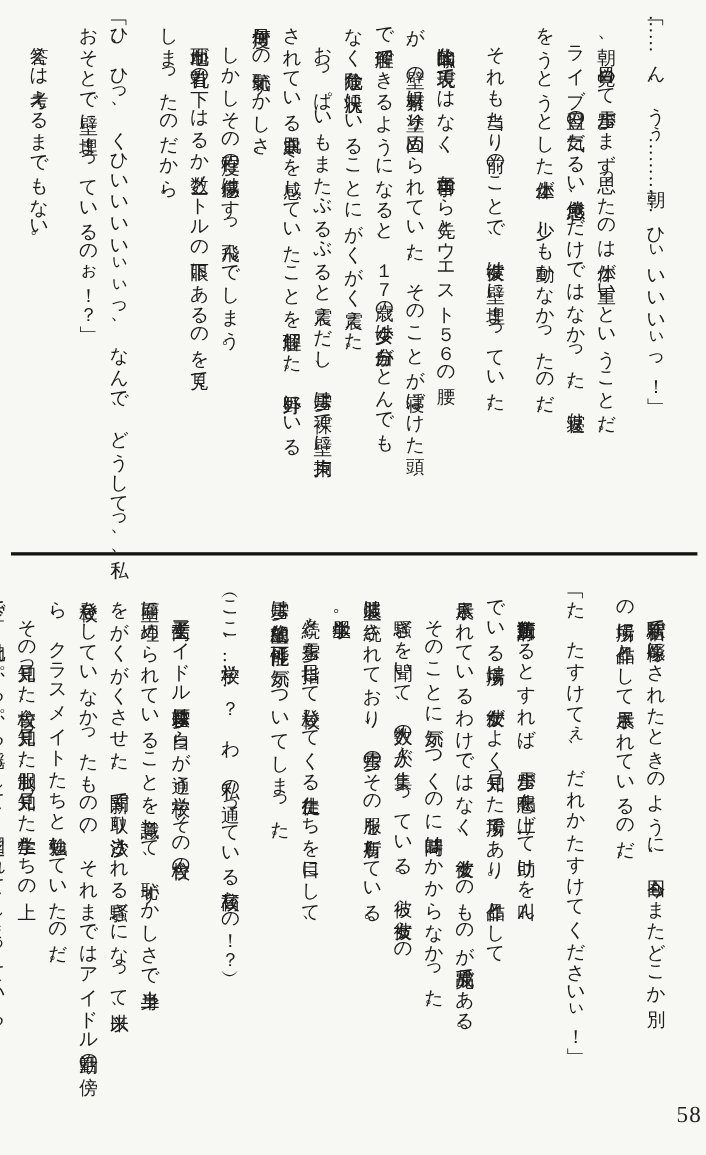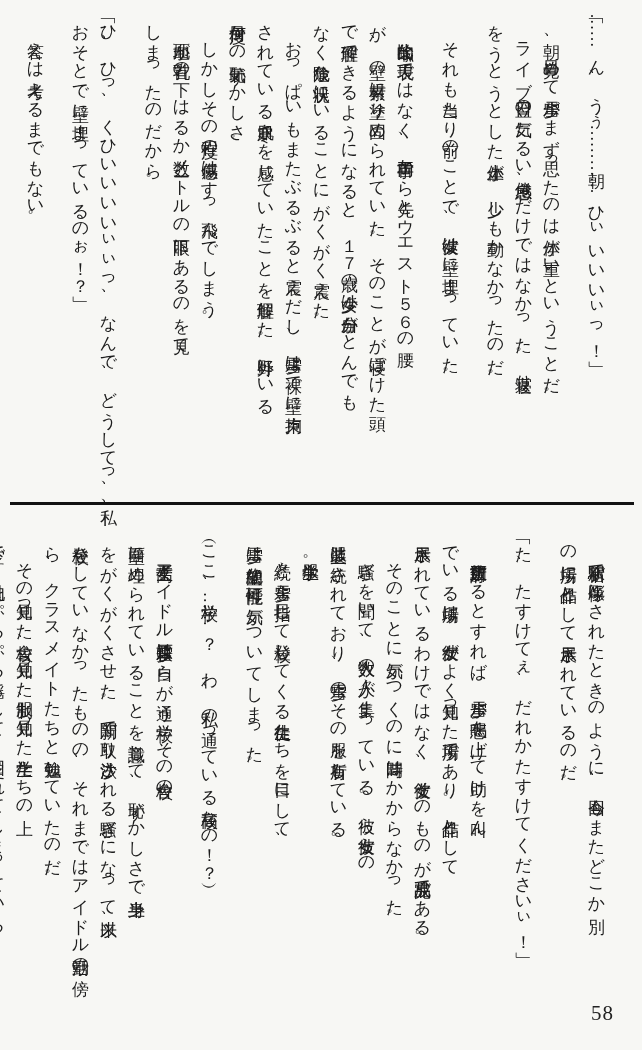--- a/index.html
+++ b/index.html
@@ -53,21 +53,21 @@
     left: 10px;
     top: 502px;
     width: 624px;
     height: 3px;
     background: #131313;
     border: none;
     margin: 0;
   }
   .page-num {
     position: absolute;
-    right: 28px;
+    right: 4px;
     top: 1001px;
     font-size: 21px;
     letter-spacing: 1px;
     color: #222;
   }
 </style>
 </head>
 <body>
 
 <div class="page">

